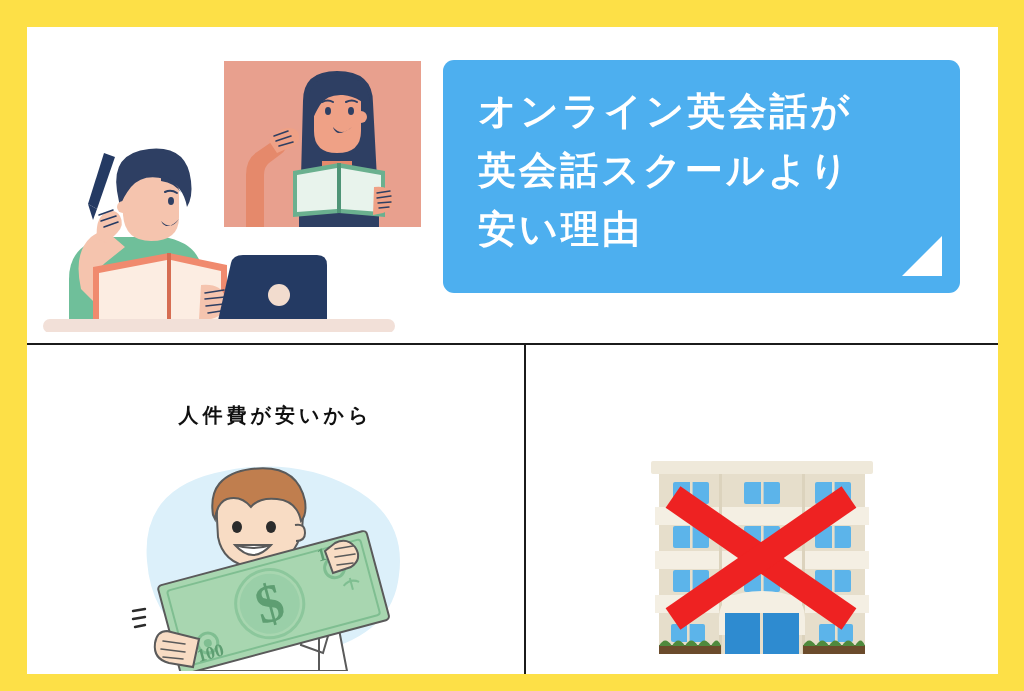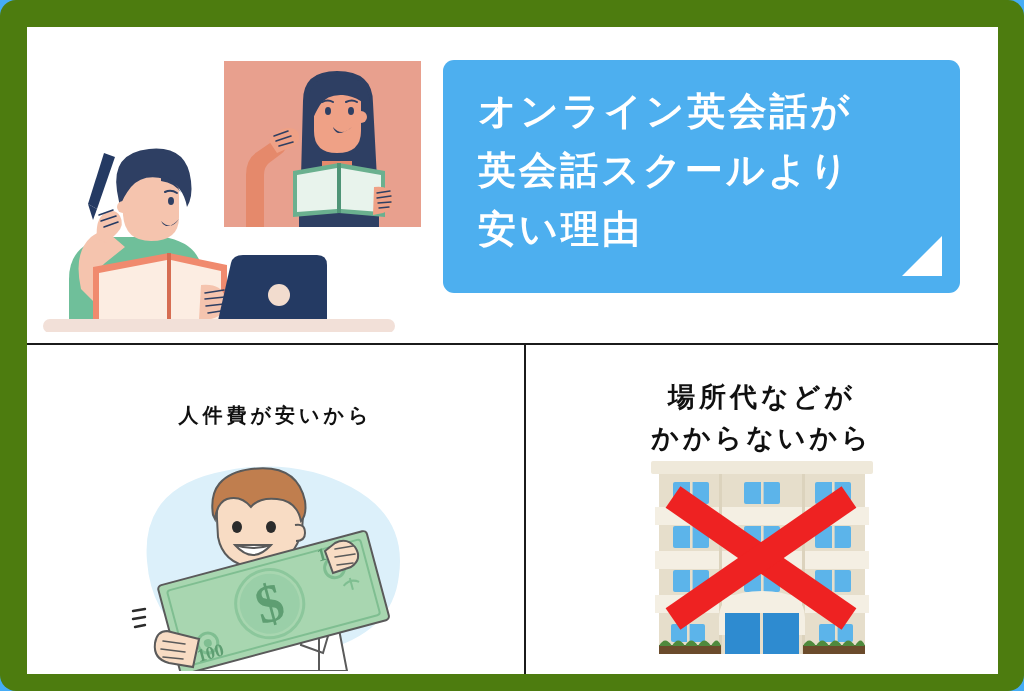--- a/index.html
+++ b/index.html
@@ -3,22 +3,21 @@
 <meta charset="utf-8">
 <style>
   html,body{margin:0;padding:0;}
   body{
     width:1024px;height:691px;overflow:hidden;
     font-family:"Liberation Sans","DejaVu Sans",sans-serif;
     background:#45ACF5;
   }
   .frame{
     position:absolute;left:0;top:0;width:1024px;height:691px;
-    background:#4d7c0f;
-    border-radius:16px;
+    background:#fde047;
   }
   .canvas{
     position:absolute;left:27px;top:27px;width:971px;height:647px;
     background:#FFFFFF;overflow:hidden;
   }
 
   
   .div-h{position:absolute;left:0px;top:316px;width:971px;height:2px;background:#1B1B1B;}
   .div-v{position:absolute;left:497px;top:316px;width:2px;height:331px;background:#1B1B1B;}
 
@@ -213,22 +212,20 @@
           <g stroke="#2B2B2B" stroke-width="2.4" stroke-linecap="round">
             <path d="M22 158 L34 156"></path>
             <path d="M22 166 L34 164"></path>
             <path d="M24 174 L34 172"></path>
           </g>
         </svg>
       </div>
     </div>
 
     <div class="panel panel-right">
-      <div class="panel-heading">場所代などが
-かからないから</div>
       <div class="panel-art">
         <svg width="258" height="216" viewBox="0 0 258 216" xmlns="http://www.w3.org/2000/svg">
 
           <rect x="18" y="6" width="222" height="13" rx="2" fill="#EFE9DA"></rect>
 
           <rect x="26" y="19" width="206" height="180" fill="#E6DECB"></rect>
 
           <rect x="22" y="52" width="214" height="18" fill="#F4EFE3"></rect>
           <rect x="22" y="96" width="214" height="18" fill="#F4EFE3"></rect>
           <rect x="22" y="140" width="214" height="18" fill="#F4EFE3"></rect>

